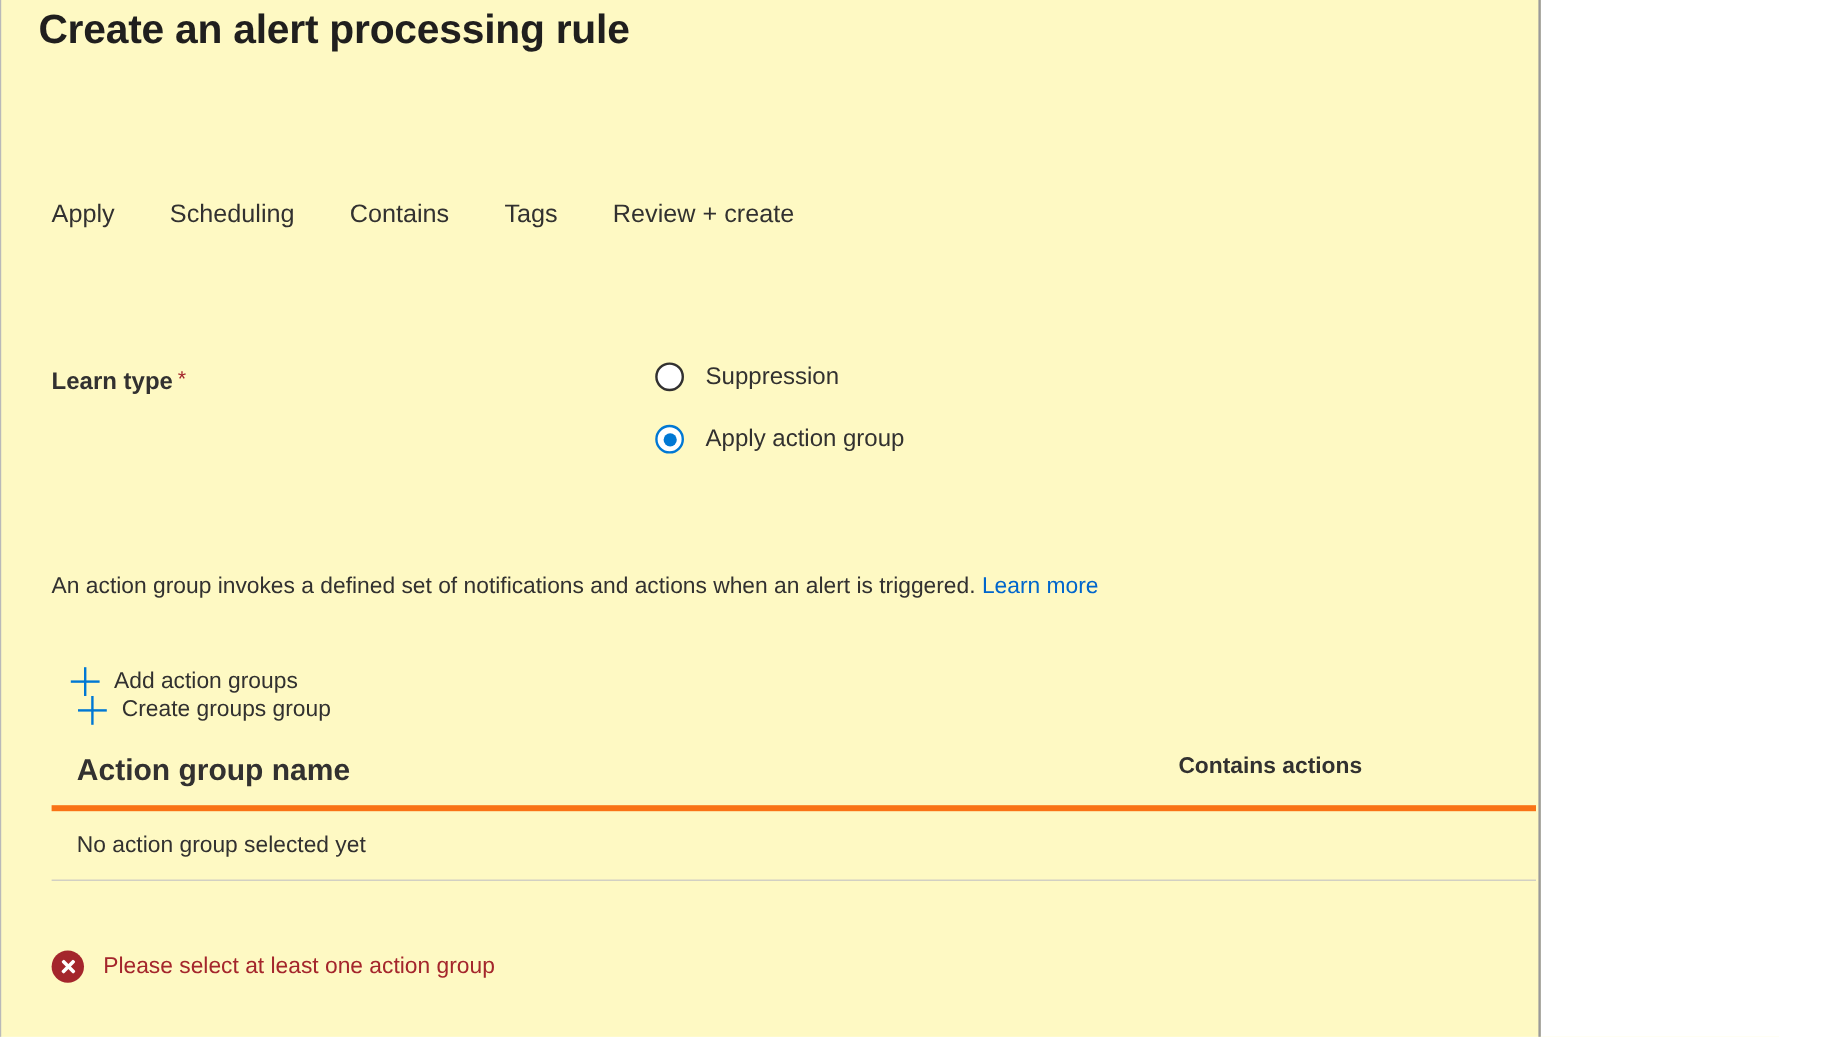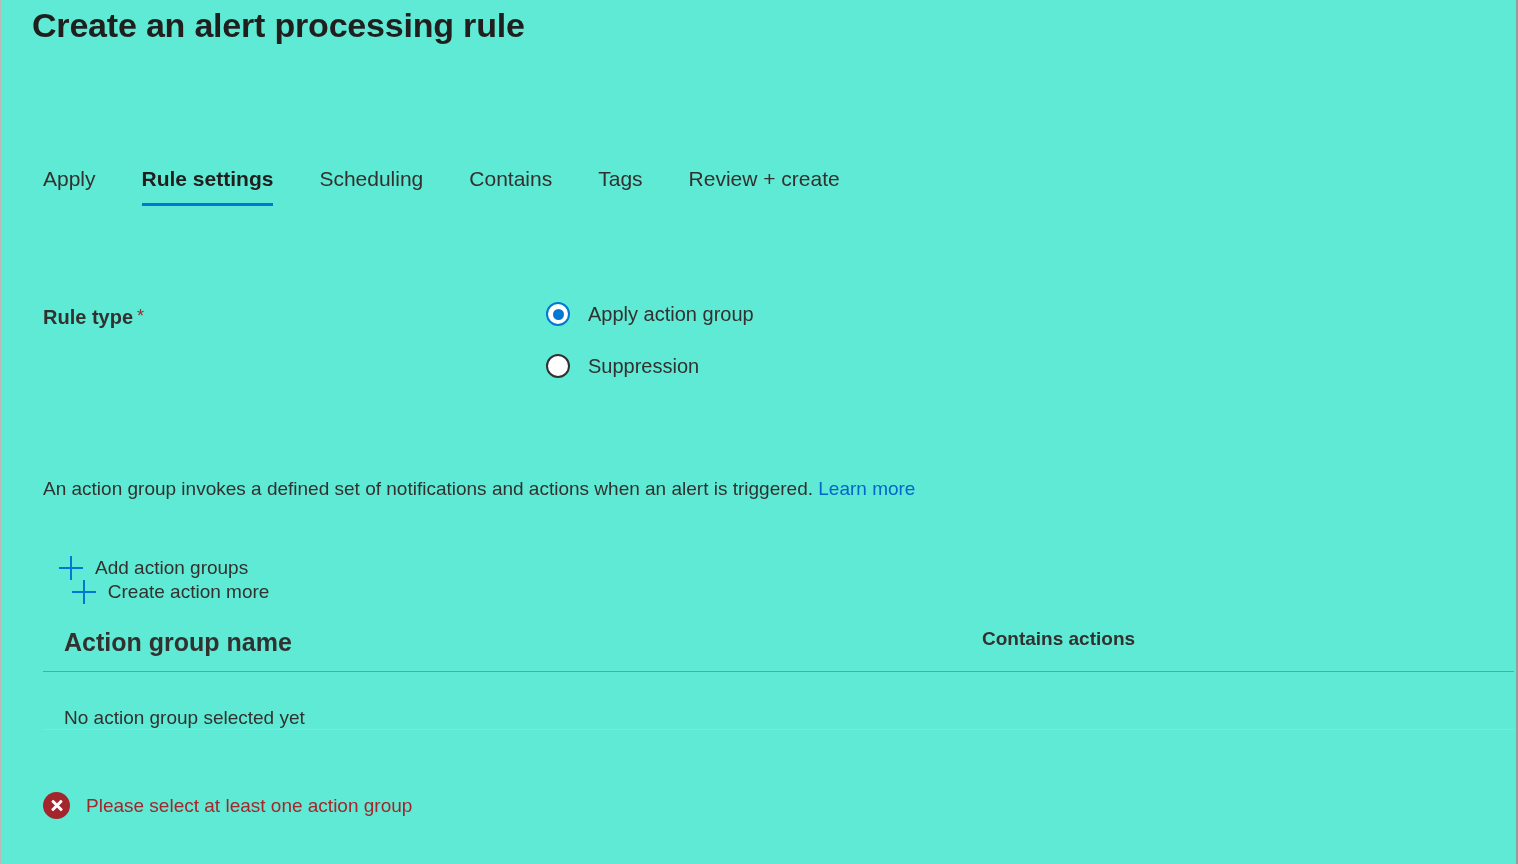--- a/index.html
+++ b/index.html
@@ -11,26 +11,26 @@
     height: 864px;
     background: #ffffff;
     font-family: "Liberation Sans", "DejaVu Sans", sans-serif;
     color: #323130;
     overflow: hidden;
   }
 
   
   .blade {
     position: relative;
-    width: 1518px;
+    width: 1284px;
     height: 864px;
     box-sizing: border-box;
     border-left: 1px solid #b9b9b9;
     border-right: 2px solid #9a9a9a;
-    background: #5eead4;
+    background: #fef9c3;
   }
 
   
   .page-title {
     position: absolute;
     left: 31px;
     top: 6px;
     font-size: 34px;
     font-weight: bold;
     letter-spacing: -0.2px;
@@ -223,23 +223,23 @@
   }
   .col-actions {
     flex: 1;
     font-size: 19px;
     font-weight: bold;
     color: #323130;
     white-space: nowrap;
   }
   .grid-row {
     display: flex;
-    align-items: flex-end;
+    align-items: center;
     height: 57px;
-    border-top: 1px solid #f97316;
+    border-top: 5px solid #f97316;
     border-bottom: 1px solid #c8c6c4;
   }
   .cell-empty {
     padding-left: 21px;
     font-size: 19px;
     color: #323130;
     white-space: nowrap;
   }
 
   
@@ -282,55 +282,54 @@
 </style>
 </head>
 <body>
 
 <div class="blade">
 
   <div class="page-title">Create an alert processing rule</div>
 
   <div class="tabbar">
     <div class="tab">Apply</div>
-    <div class="tab active">Rule settings</div>
     <div class="tab">Scheduling</div>
     <div class="tab">Contains</div>
     <div class="tab">Tags</div>
     <div class="tab">Review + create</div>
   </div>
 
   <div class="field-label">
-    <span>Rule type</span><span class="required-star">*</span>
+    <span>Learn type</span><span class="required-star">*</span>
   </div>
 
   <div class="radio-group">
+    <div class="radio-row">
+      <span class="radio-outer"></span>
+      <span class="radio-label">Suppression</span>
+    </div>
     <div class="radio-row">
       <span class="radio-outer selected"></span>
       <span class="radio-label">Apply action group</span>
-    </div>
-    <div class="radio-row">
-      <span class="radio-outer"></span>
-      <span class="radio-label">Suppression</span>
     </div>
   </div>
 
   <div class="description">
     <span>An action group invokes a defined set of notifications and actions when an alert is triggered.</span>
     <a class="link" href="#">Learn more</a>
   </div>
 
   <div class="commandbar">
     <button class="cmd-btn">
       <span class="plus-icon"></span>
       <span class="cmd-label">Add action groups</span>
     </button>
     <button class="cmd-btn">
       <span class="plus-icon"></span>
-      <span class="cmd-label">Create action more</span>
+      <span class="cmd-label">Create groups group</span>
     </button>
   </div>
 
   <div class="grid">
     <div class="grid-header">
       <div class="col-name">Action group name</div>
       <div class="col-actions">Contains actions</div>
     </div>
     <div class="grid-row">
       <div class="cell-empty">No action group selected yet</div>

